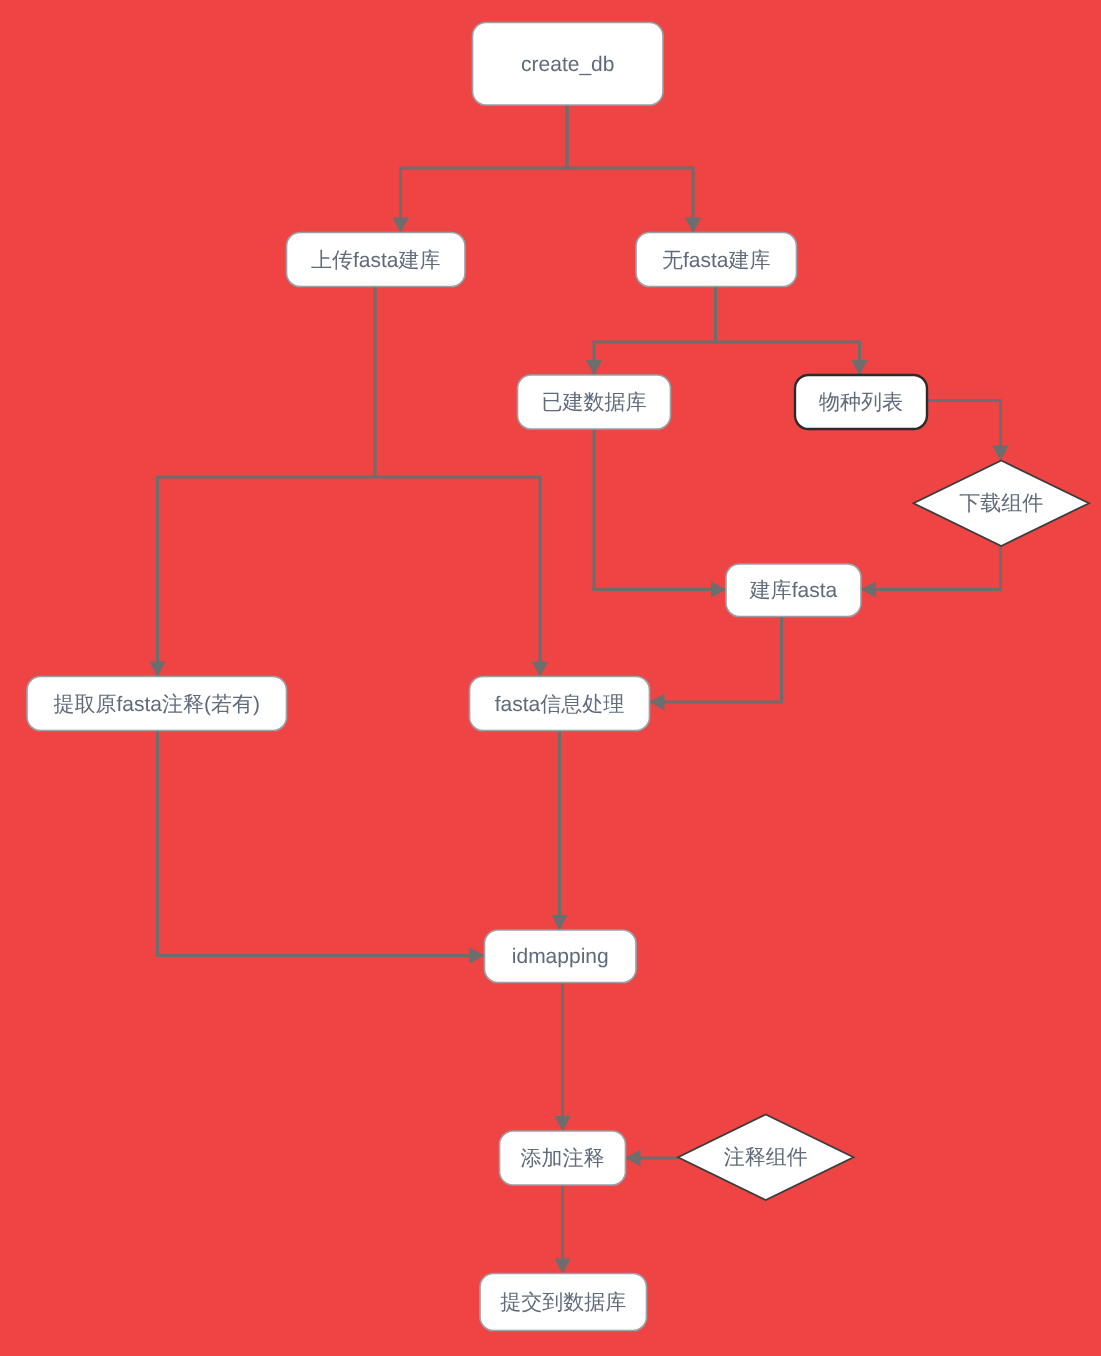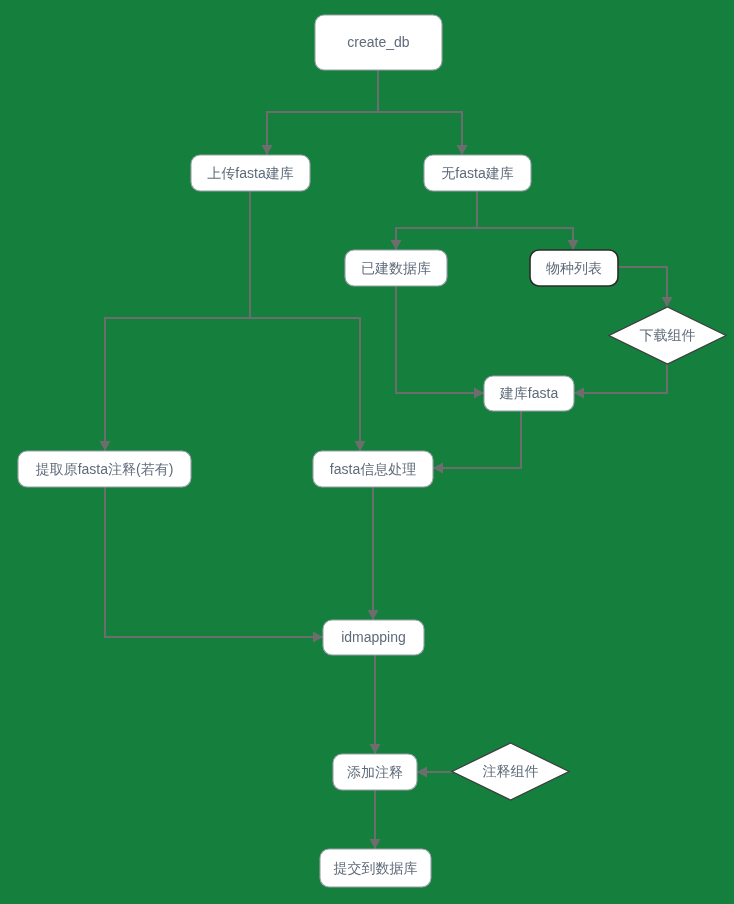--- a/index.html
+++ b/index.html
@@ -4,21 +4,21 @@
 <style>
   html, body {
     margin: 0;
     padding: 0;
     background: #ffffff;
   }
   #canvas-wrap {
     position: relative;
     width: 734px;
     height: 904px;
-    background: #15803d;
+    background: #ef4444;
     overflow: hidden;
     font-family: "Liberation Sans", "DejaVu Sans", sans-serif;
   }
   svg#flow {
     position: absolute;
     left: 0;
     top: 0;
     width: 734px;
     height: 904px;
     display: block;

